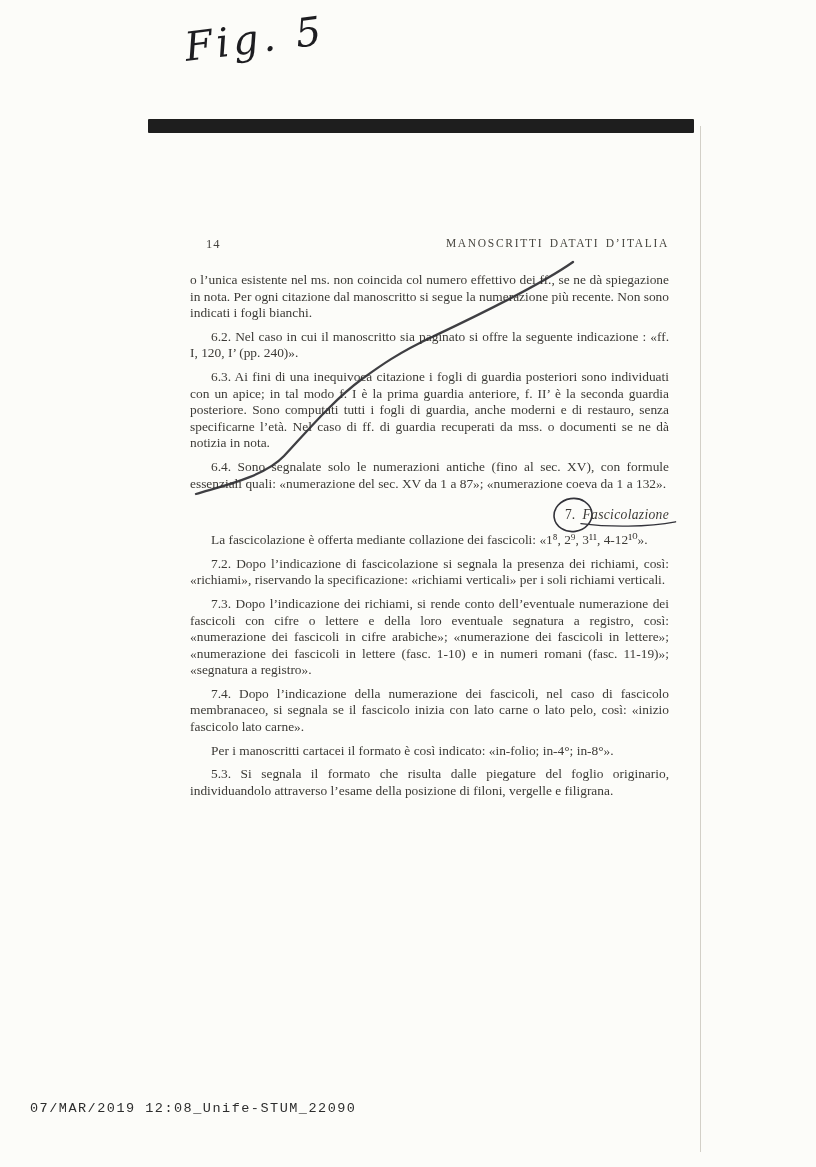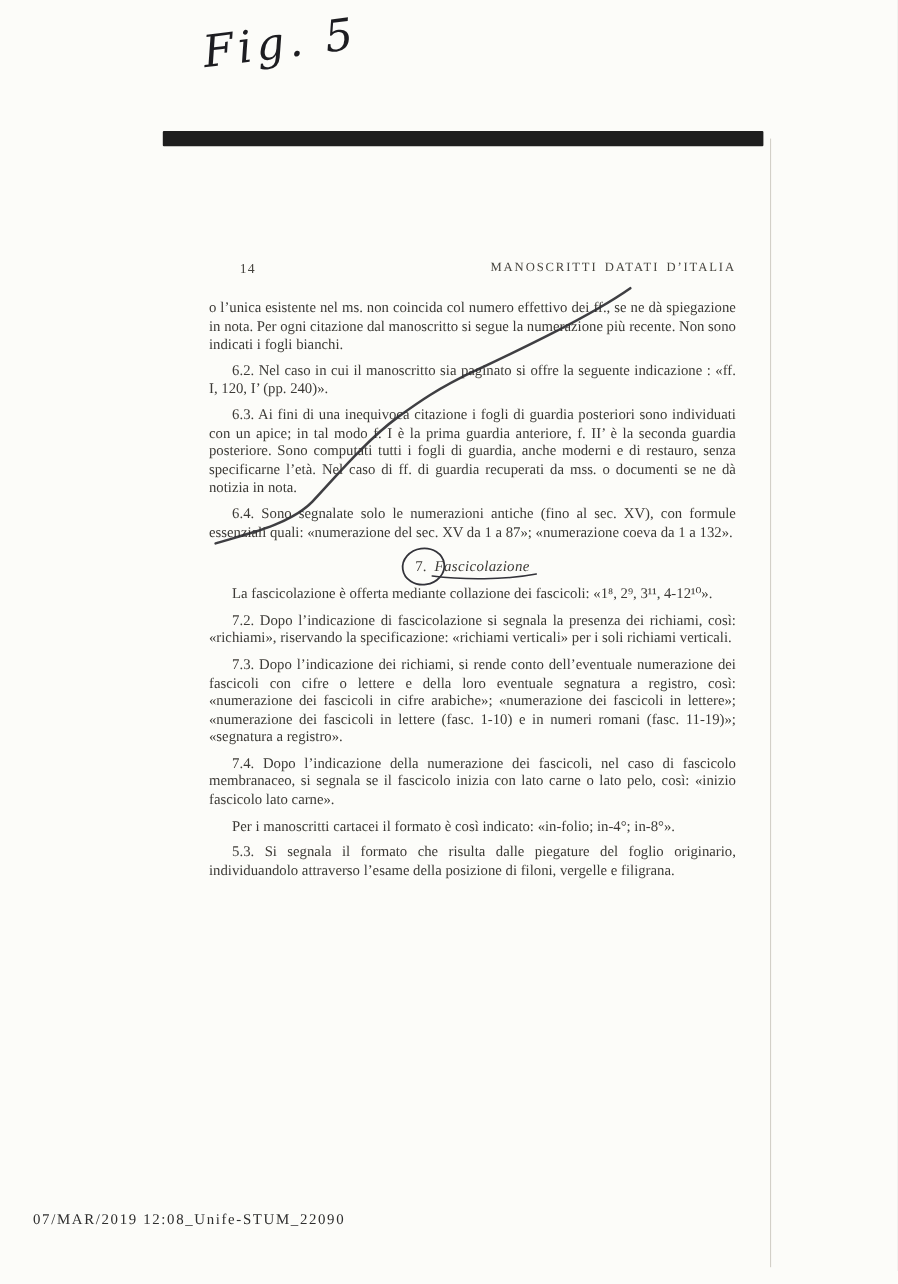--- a/index.html
+++ b/index.html
@@ -25,57 +25,57 @@
 
   
   .edge-line {
     position:absolute; left:700px; top:126px; width:1px; height:1026px;
     background:#d3d0c8;
   }
 
   
   .running-head { position:absolute; top:237px; left:190px; width:479px; height:18px; }
   .page-num {
-    position:absolute; left:28px; top:0; font-size:12.5px; letter-spacing:1px; color:#45433e;
+    position:absolute; left:16px; top:0; font-size:12.5px; letter-spacing:1px; color:#45433e;
   }
   .running-title {
     display:block; text-align:right; padding-left:36px;
     font-size:11.5px; letter-spacing:1.7px; color:#47453f; word-spacing:2px;
   }
 
   
   .text-column {
     position:absolute; left:190px; top:272px; width:479px;
     font-size:13.4px; line-height:16.6px; text-align:justify;
   }
   .text-column p { margin:0 0 7px; text-indent:21px; }
   .text-column p.noindent { text-indent:0; }
 
   h2.section {
-    margin:14px 0 9px; font-size:13.6px; font-weight:normal; text-align:center; line-height:17px;
+    margin:14px 0 9px; font-size:13.6px; font-weight:normal; text-align:right; line-height:17px;
   }
   .secnum  { font-style:normal; position:relative; display:inline-block; }
   .sectitle { font-style:italic; position:relative; display:inline-block; margin-left:4px; letter-spacing:0.3px; }
 
   .circle-annot {
     position:absolute; left:-14px; top:-11px; width:44px; height:40px;
     overflow:visible; pointer-events:none;
   }
   .underline-annot {
     position:absolute; left:-3px; bottom:-6px; width:calc(100% + 10px); height:9px;
     overflow:visible; pointer-events:none;
   }
 
   
   .pen-overlay { position:absolute; left:0; top:0; width:816px; height:1167px; pointer-events:none; }
 
   
   .fax-stamp {
     position:absolute; left:30px; top:1101px;
-    font-family:Liberation Serif, serif; font-size:13.5px;
+    font-family:Liberation Mono, monospace; font-size:13.5px;
     letter-spacing:1.5px; color:#2d2d2d; white-space:pre;
   }
 </style>
 </head>
 <body>
 
 <div class="page">
 
   <svg class="fig-label" viewBox="0 0 240 70">
     <text x="12" y="48" transform="rotate(-7 120 35)">Fig. 5</text>

